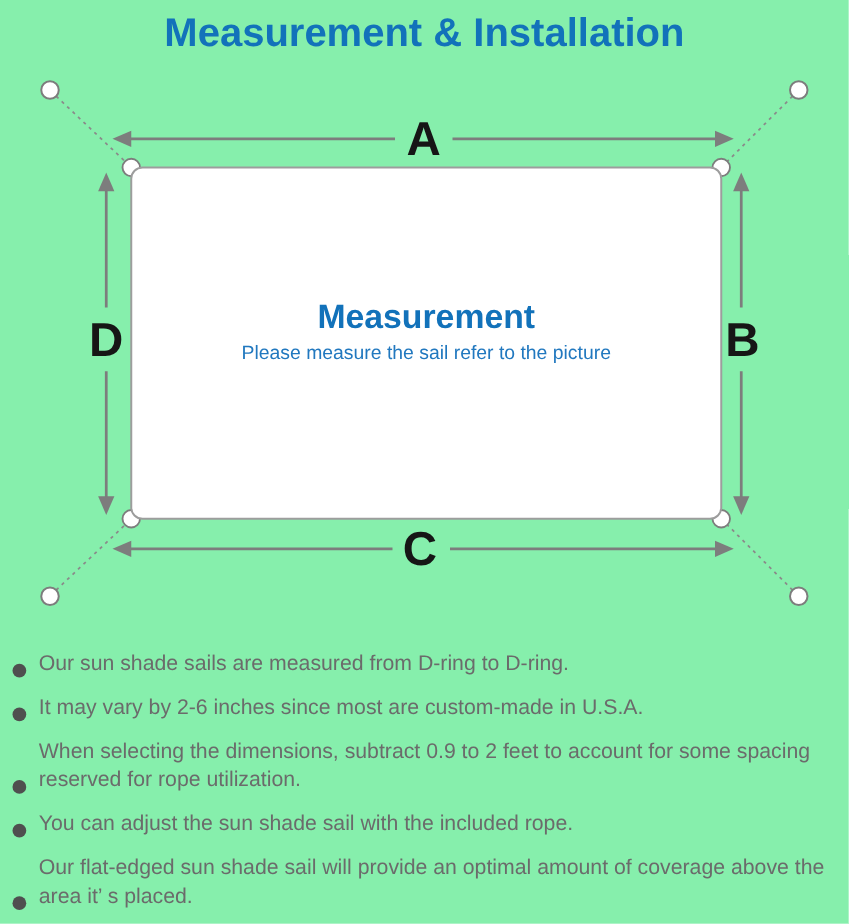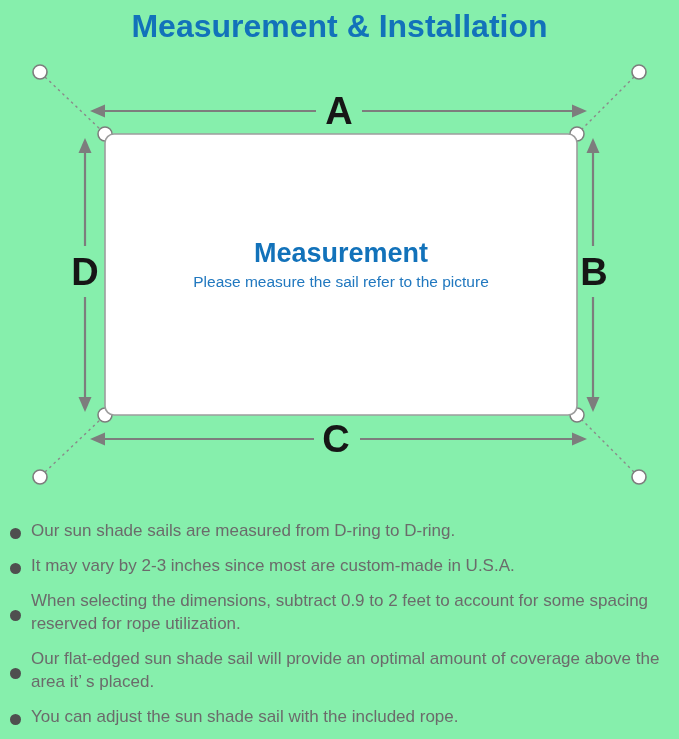--- a/index.html
+++ b/index.html
@@ -41,21 +41,21 @@
     fill:var(--accent-blue);text-anchor:middle;
   }
   .center-sub{
     font-family:"Liberation Sans", sans-serif;font-size:15.5px;
     fill:var(--subtitle-blue);text-anchor:middle;
   }
   ul.notes{
     list-style:none;margin:10px 0 0;padding:0 8px 0 10px;
   }
   ul.notes li{
-    display:flex;align-items:center;margin-bottom:12px;
+    display:flex;align-items:flex-end;margin-bottom:12px;
   }
   .dot{
     flex:0 0 11px;width:11px;height:11px;border-radius:50%;
     background:var(--bullet-grey);margin:6px 10px 0 0;
   }
   .note-text{
     font-size:17px;line-height:23px;color:var(--note-text-grey);
     max-width:640px;
   }
 </style>
@@ -111,29 +111,29 @@
     </svg>
   </figure>
 
   <ul class="notes">
     <li>
       <span class="dot"></span>
       <span class="note-text">Our sun shade sails are measured from D-ring to D-ring.</span>
     </li>
     <li>
       <span class="dot"></span>
-      <span class="note-text">It may vary by 2-3 inches since most are custom-made in U.S.A.</span>
+      <span class="note-text">It may vary by 2-6 inches since most are custom-made in U.S.A.</span>
     </li>
     <li>
       <span class="dot"></span>
       <span class="note-text">When selecting the dimensions, subtract 0.9 to 2 feet to account for some spacing reserved for rope utilization.</span>
     </li>
     <li>
       <span class="dot"></span>
-      <span class="note-text">Our flat-edged sun shade sail will provide an optimal amount of coverage above the area it’ s placed.</span>
+      <span class="note-text">You can adjust the sun shade sail with the included rope.</span>
     </li>
     <li>
       <span class="dot"></span>
-      <span class="note-text">You can adjust the sun shade sail with the included rope.</span>
+      <span class="note-text">Our flat-edged sun shade sail will provide an optimal amount of coverage above the area it’ s placed.</span>
     </li>
   </ul>
 
 </div>
 
 </body></html>

